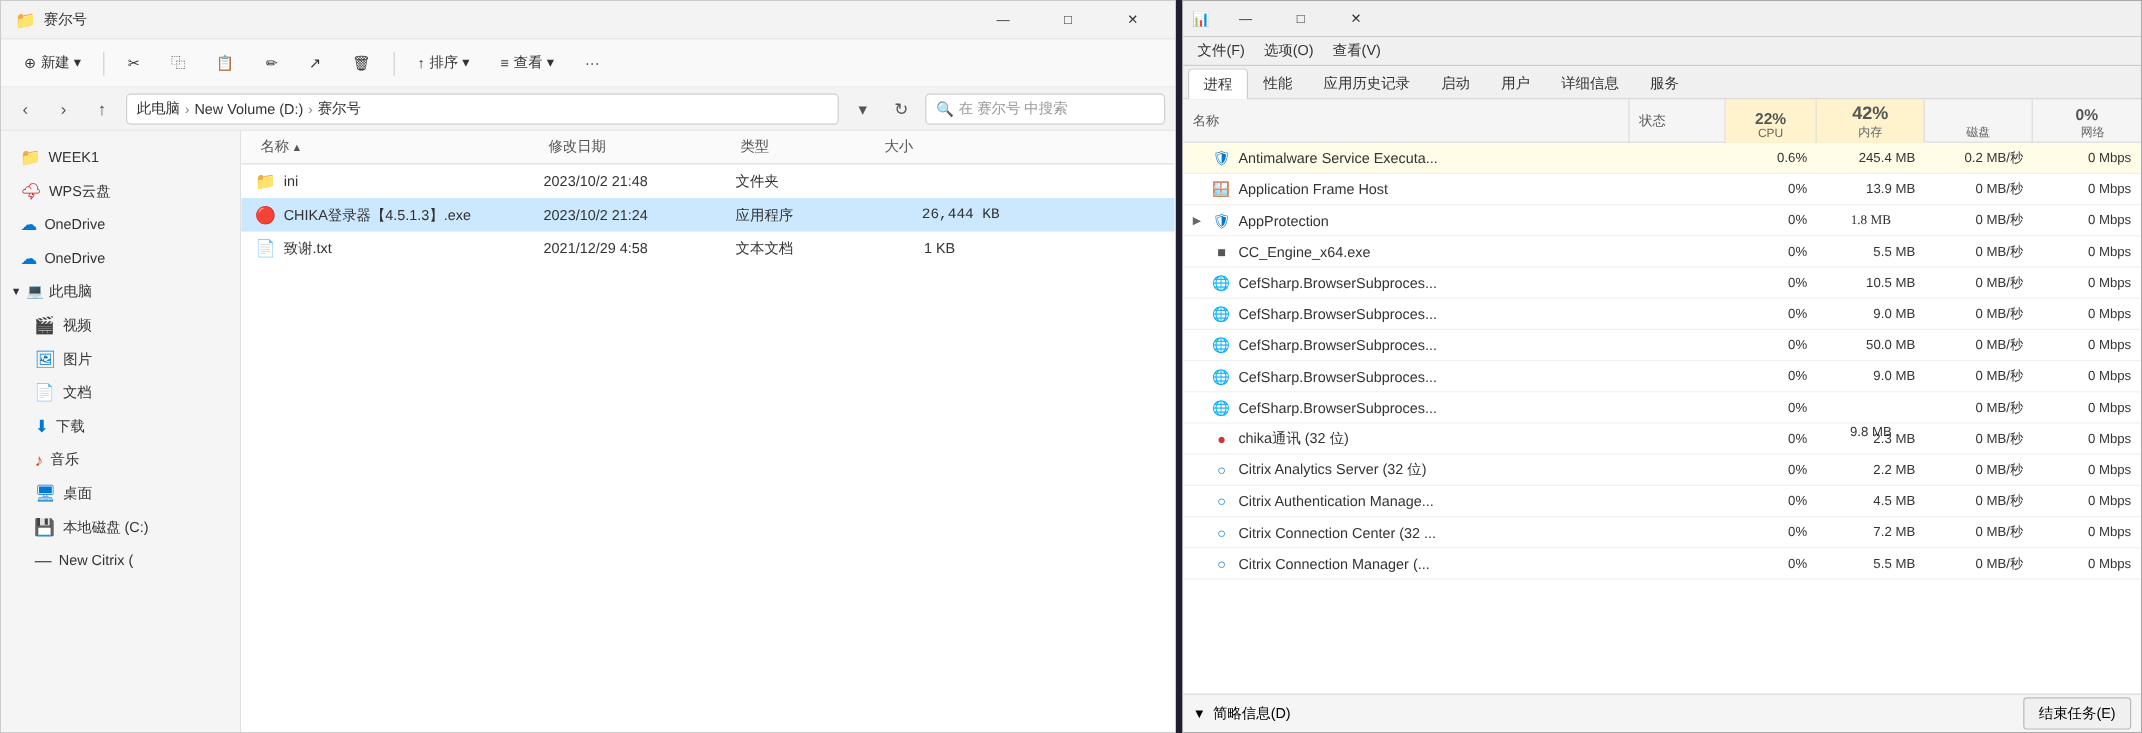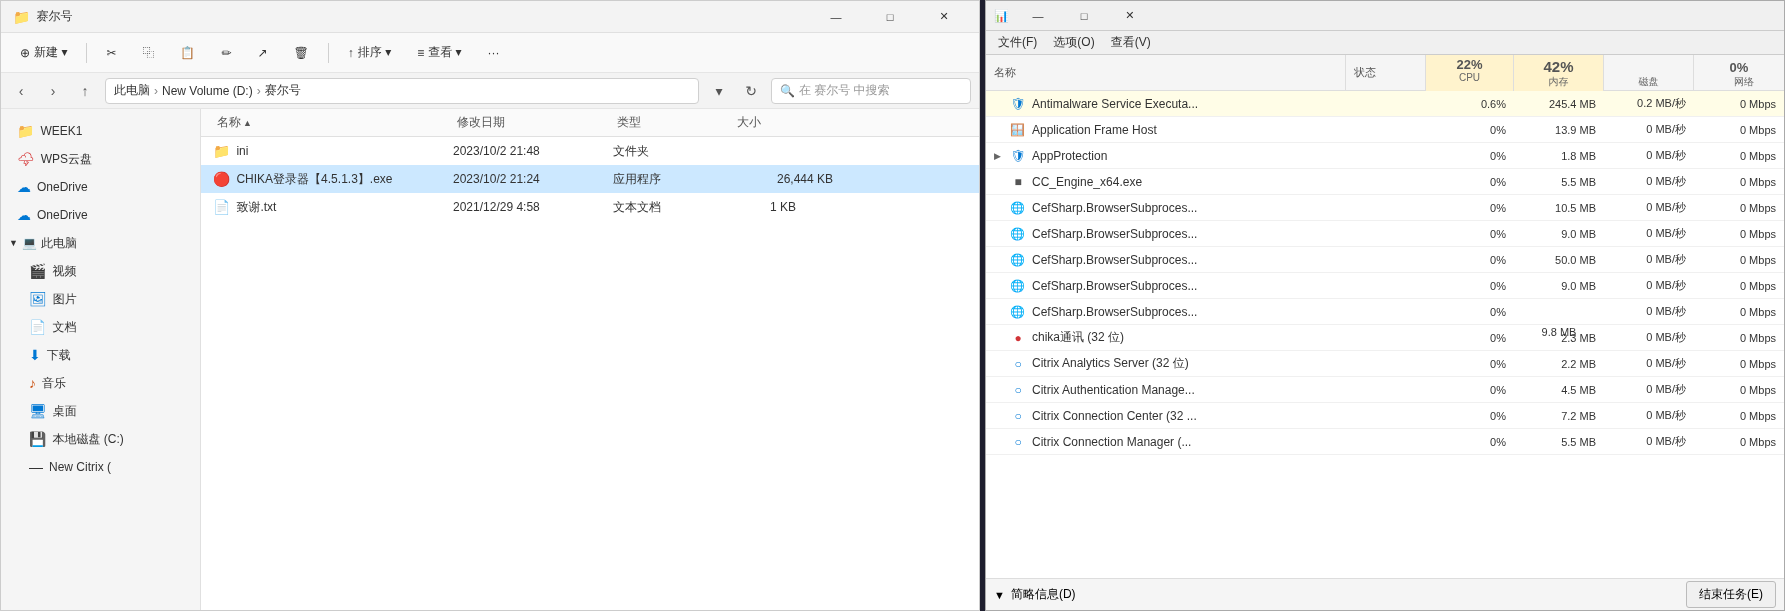--- a/index.html
+++ b/index.html
@@ -358,21 +358,21 @@
       padding: 0 8px;
       height: 36px;
       display: flex;
       align-items: center;
       border-right: 1px solid #ddd;
       cursor: pointer;
     }
 
     .col-process { flex: 1; min-width: 160px; }
     .col-status { width: 80px; }
-    .col-cpu { width: 88px; text-align: right; }
+    .col-cpu { width: 76px; text-align: right; justify-content: flex-end; }
     .col-mem { width: 90px; text-align: right; justify-content: flex-end; }
     .col-disk { width: 90px; text-align: right; justify-content: flex-end; }
     .col-net { width: 90px; text-align: right; justify-content: flex-end; }
 
     .tm-table-header .col-cpu {
       background: #fff3cd;
     }
     .tm-table-header .col-mem {
       background: #fff3cd;
     }
@@ -600,21 +600,21 @@
     <div class="cell col-type">文件夹</div>
     <div class="cell col-size" style="text-align:right;"></div>
   </div>
           <div class="file-row selected">
     <div class="cell col-name" style="display:flex;align-items:center;">
       <span class="file-icon">🔴</span>
       <span>CHIKA登录器【4.5.1.3】.exe</span>
     </div>
     <div class="cell col-date">2023/10/2 21:24</div>
     <div class="cell col-type">应用程序</div>
-    <div class="cell col-size" style="text-align:right;">26,444 KB</div>
+    <div class="cell col-size" style="text-align:right;font-family:Liberation Mono, monospace;">26,444 KB</div>
   </div>
           <div class="file-row">
     <div class="cell col-name" style="display:flex;align-items:center;">
       <span class="file-icon">📄</span>
       <span>致谢.txt</span>
     </div>
     <div class="cell col-date">2021/12/29 4:58</div>
     <div class="cell col-type">文本文档</div>
     <div class="cell col-size" style="text-align:center;">1 KB</div>
   </div>
@@ -639,20 +639,43 @@
       <span>文件(F)</span>
     </div>
     <div class="menu-item">
       <span>选项(O)</span>
     </div>
     <div class="menu-item">
       <span>查看(V)</span>
     </div>
   </div>
 
+  <div class="tm-tabs">
+    <div class="tm-tab active">
+      <span>进程</span>
+    </div>
+    <div class="tm-tab">
+      <span>性能</span>
+    </div>
+    <div class="tm-tab">
+      <span>应用历史记录</span>
+    </div>
+    <div class="tm-tab">
+      <span>启动</span>
+    </div>
+    <div class="tm-tab">
+      <span>用户</span>
+    </div>
+    <div class="tm-tab">
+      <span>详细信息</span>
+    </div>
+    <div class="tm-tab">
+      <span>服务</span>
+    </div>
+  </div>
 
   <div class="tm-content">
 
     <div class="tm-table-header">
       <div class="tm-col-header col-process">
         <span>名称</span>
       </div>
       <div class="tm-col-header col-status">
         <span>状态</span>
       </div>
@@ -700,21 +723,21 @@
     <div class="tm-cell col-net" style="text-align:right;">0 Mbps</div>
   </div>
         <div class="tm-row">
     <div class="process-name-cell">
       <span class="expand-arrow">▶</span>
       <span class="process-icon" style="color:#0078d4;">🛡</span>
       <span class="cell">AppProtection</span>
     </div>
     <div class="tm-cell col-status"></div>
     <div class="tm-cell col-cpu" style="text-align:right;">0%</div>
-    <div class="tm-cell col-mem" style="text-align:right;">1.8 MB</div>
+    <div class="tm-cell col-mem" style="text-align:center;font-family:Liberation Serif, serif;">1.8 MB</div>
     <div class="tm-cell col-disk" style="text-align:right;">0 MB/秒</div>
     <div class="tm-cell col-net" style="text-align:right;">0 Mbps</div>
   </div>
         <div class="tm-row">
     <div class="process-name-cell">
       <span class="expand-arrow"></span>
       <span class="process-icon" style="color:#555;">■</span>
       <span class="cell">CC_Engine_x64.exe</span>
     </div>
     <div class="tm-cell col-status"></div>

